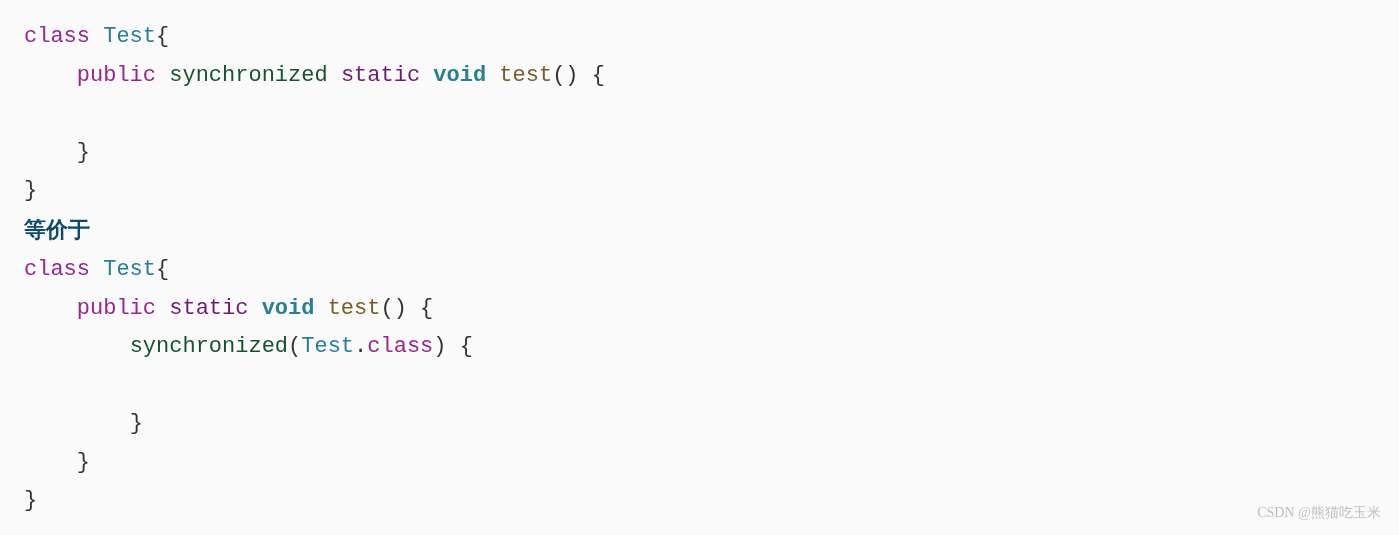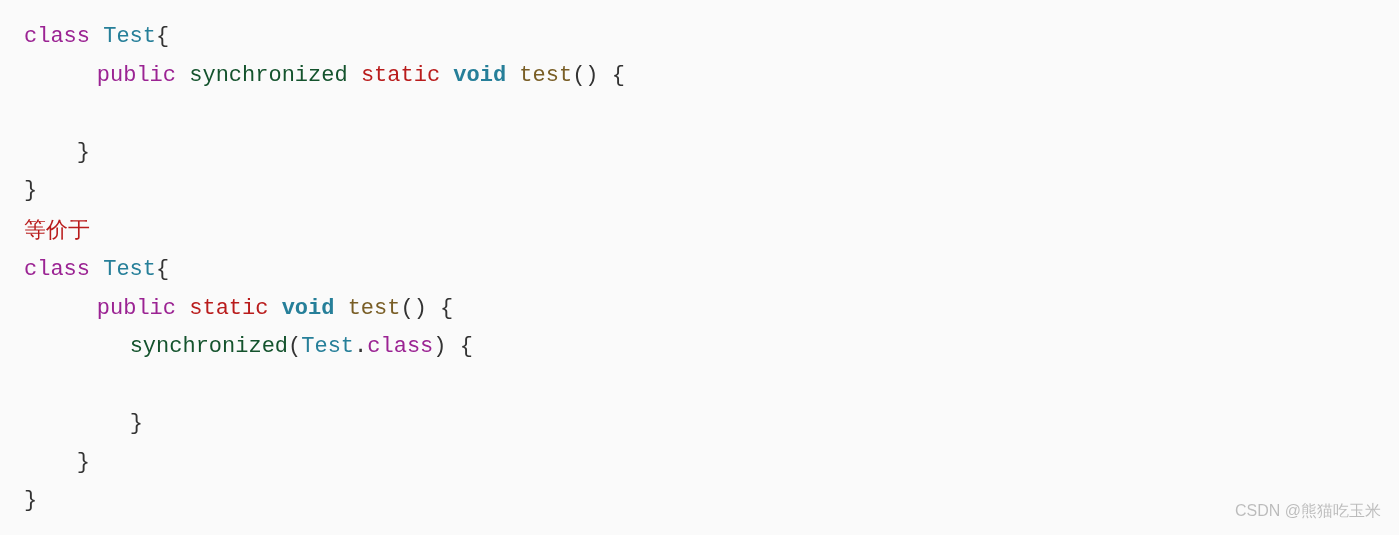--- a/index.html
+++ b/index.html
@@ -19,36 +19,36 @@
       width: 1399px;
       height: 535px;
     }
 
     pre {
       font-family: inherit;
       white-space: pre;
     }
 
     .kw-class    { color: #9b2393; }
-    .kw-public   { color: #9b2393; margin-left: 20px; }
+    .kw-public   { color: #9b2393; }
     .kw-sync     { color: #14532d; }
-    .kw-static   { color: #b91c1c; text-align: center; }
+    .kw-static   { color: #701a75; text-align: center; }
     .kw-void     { color: #267f99; font-weight: bold; }
     .kw-classref { color: #9b2393; }
     .type-name   { color: #267f99; }
     .method-name { color: #795E26; }
     .punct       { color: #333; }
-    .text-cn     { font-family: "PingFang SC", "Microsoft YaHei", sans-serif; color: #b91c1c; }
+    .text-cn     { font-family: "PingFang SC", "Microsoft YaHei", sans-serif; color: #0c4a6e; font-weight: bold; }
 
     .watermark-text {
       position: absolute;
       right: 18px;
       bottom: 10px;
-      font-family: Liberation Sans, sans-serif;
-      font-size: 16px;
+      font-family: Liberation Serif, serif;
+      font-size: 14px;
       color: rgba(0,0,0,0.25);
       pointer-events: none;
     }
   </style>
 </head>
 <body>
 
 <pre><span class="kw-class">class</span> <span class="type-name">Test</span><span class="punct">{</span>
     <span class="kw-public">public</span> <span class="kw-sync">synchronized</span> <span class="kw-static">static</span> <span class="kw-void">void</span> <span class="method-name">test</span><span class="punct">()</span> <span class="punct">{</span>
 <span></span>

